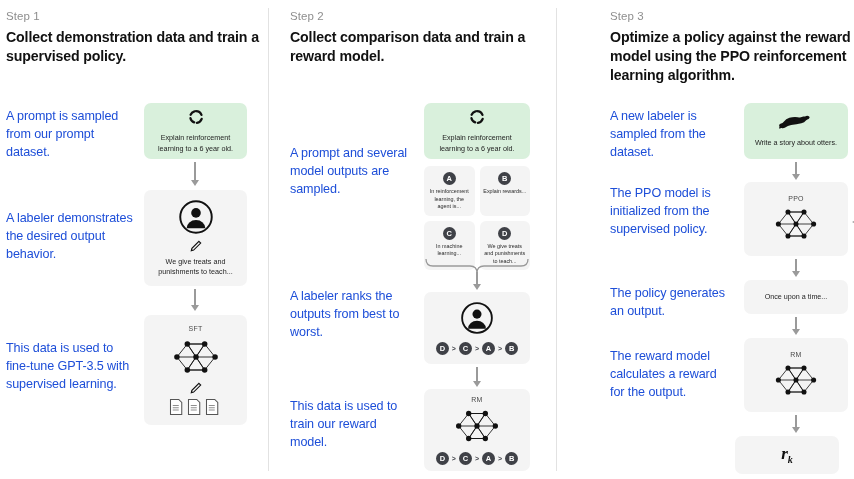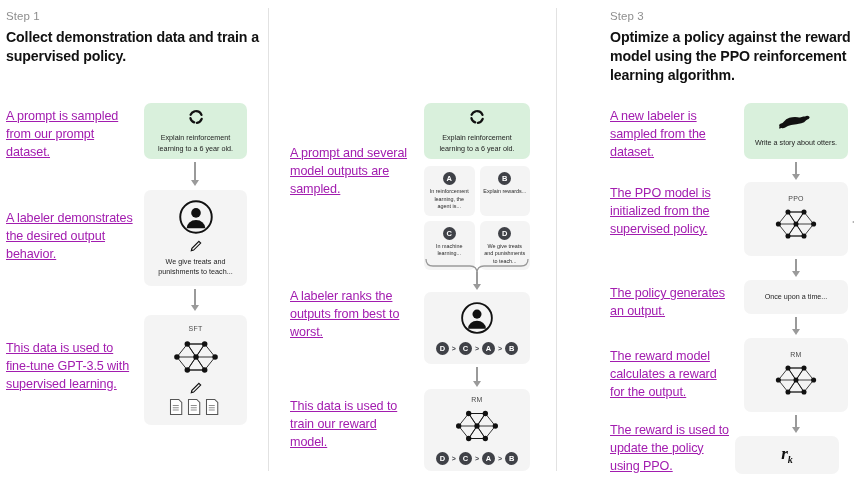--- a/index.html
+++ b/index.html
@@ -44,23 +44,22 @@
     color: #111111;
     letter-spacing: -0.15px;
   }
   .head { position: absolute; top: 10px; left: 6px; right: 8px; }
 
   
   .narr {
     position: absolute;
     font-size: 12.6px;
     line-height: 1.42;
-    color: #a21caf;
+    color: #1d4ed8;
     letter-spacing: -0.1px;
-    text-decoration: underline;
   }
 
   
   .card {
     position: absolute;
     border-radius: 7px;
     background: #f4f4f4;
     display: flex;
     flex-direction: column;
     align-items: center;
@@ -250,20 +249,24 @@
             <path d="M5 10 h8 M5 13 h8 M5 16 h8"></path>
             <path d="M29 10 h8 M29 13 h8 M29 16 h8"></path>
             <path d="M53 10 h8 M53 13 h8 M53 16 h8"></path>
           </g>
         </svg>
       </span>
     </div>
   </div>
 
   <div class="col col-2">
+    <div class="head">
+      <div class="step-label">Step 2</div>
+      <div class="step-title">Collect comparison data and train a reward model.</div>
+    </div>
 
     <div class="narr" style="top:108px;left:6px;width:118px;margin-top:37px;">A prompt and several model outputs are sampled.</div>
     <div class="narr" style="top:288px;left:6px;width:122px;">A labeler ranks the outputs from best to worst.</div>
     <div class="narr" style="top:398px;left:6px;width:118px;">This data is used to train our reward model.</div>
 
     <div class="card green" style="top:103px;left:140px;width:106px;height:56px;">
       <span>
         <svg width="18" height="18" viewBox="0 0 24 24">
           <g fill="none" stroke="#111" stroke-width="3" stroke-linecap="round">
             <path d="M12 4.2 A7.8 7.8 0 0 1 19.3 9.2"></path>
@@ -363,21 +366,20 @@
   <div class="col col-3">
     <div class="head">
       <div class="step-label">Step 3</div>
       <div class="step-title">Optimize a policy against the reward model using the PPO reinforcement learning algorithm.</div>
     </div>
 
     <div class="narr" style="top:108px;left:6px;width:120px;">A new labeler is sampled from the dataset.</div>
     <div class="narr" style="top:185px;left:6px;width:132px;">The PPO model is initialized from the supervised policy.</div>
     <div class="narr" style="top:285px;left:6px;width:128px;">The policy generates an output.</div>
     <div class="narr" style="top:348px;left:6px;width:122px;">The reward model calculates a reward for the output.</div>
-    <div class="narr" style="top:422px;left:6px;width:126px;">The reward is used to update the policy using PPO.</div>
 
     <div class="card green" style="top:103px;left:140px;width:104px;height:56px;">
       <span>
         <svg width="36" height="16" viewBox="0 0 60 26">
           <path d="M45 4 q4-3 7 0 q2 2-1 4 q-2 1-4 2 q-3 4-8 5 q-8 2-17 3 q-6 1-10 4 q-3 2-6 1 q-3-1-4-3 q-1-3 2-4 q4-1 6-4 q3-4 9-6 q7-2 14-1 q6 1 9-1 z" fill="#111"></path>
           <path d="M8 16 q-4 3-6 6 q-1 2 1 2 q3 0 5-3 z" fill="#111"></path>
         </svg>
       </span>
       <div class="card-text" style="margin-top:8px;">Write a story about otters.</div>
     </div>

